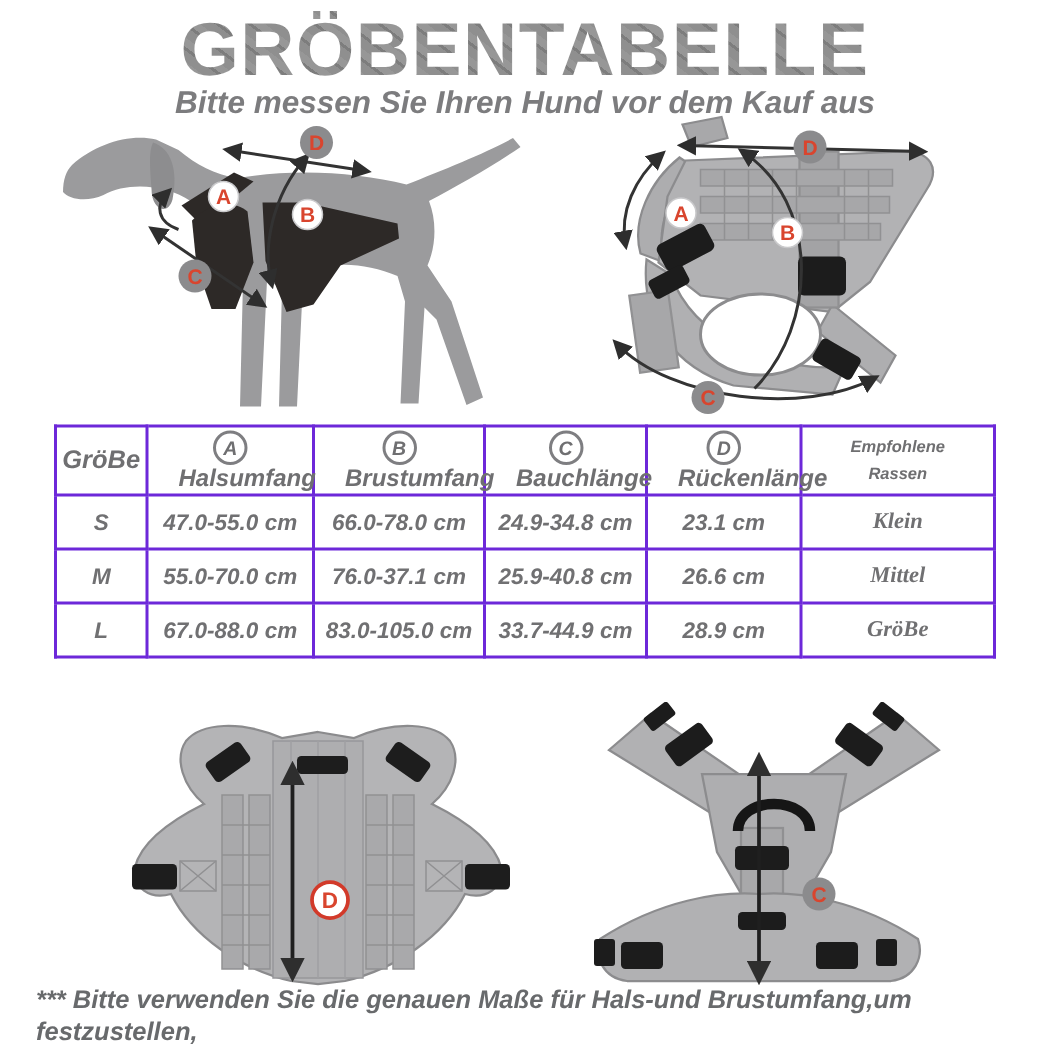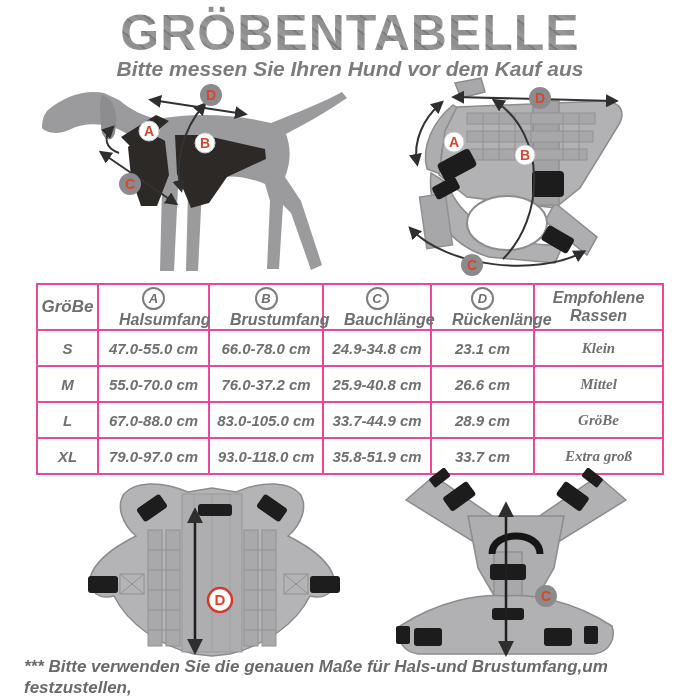--- a/index.html
+++ b/index.html
@@ -11,30 +11,30 @@
          -webkit-background-clip:text;background-clip:text;-webkit-text-fill-color:transparent;}
   .subtitle{position:absolute;top:57px;left:0;width:700px;text-align:center;
             font-size:21px;font-weight:bold;font-style:italic;color:#7c7c7e;}
   .diagram{position:absolute;}
   .dog-diagram{left:28px;top:84px;}
   .harness-side-diagram{left:405px;top:75px;}
   .harness-top-diagram{left:68px;top:478px;}
   .harness-bottom-diagram{left:392px;top:468px;}
   table.size-table{position:absolute;left:36px;top:283px;width:626px;border-collapse:collapse;
                    table-layout:fixed;}
-  table.size-table th,table.size-table td{border:2px solid #ec4899;text-align:center;
+  table.size-table th,table.size-table td{border:2px solid #6d28d9;text-align:center;
         vertical-align:middle;padding:0;background:#fff;}
   table.size-table th{height:44px;font-style:italic;color:#6f6f71;}
   table.size-table td{height:34px;font-style:italic;font-weight:bold;font-size:15px;color:#707072;}
   .size-head{font-size:17px;font-weight:bold;}
   .col-letter{display:inline-flex;width:19px;height:19px;border:2px solid #7e7e81;border-radius:50%;
               align-items:center;justify-content:center;font-size:13px;font-weight:bold;
               font-style:italic;color:#6f6f71;margin-bottom:1px;}
   .col-label{font-size:16px;font-weight:bold;line-height:17px;margin-left:20px;}
-  .breed-head{font-size:16px;font-weight:bold;line-height:18px;}
+  .breed-head{font-size:11px;font-weight:bold;line-height:18px;}
   td.size-cell{font-size:17px;}
   td.breed-cell{font-size:16px;font-family:Liberation Serif, serif;}
   .footer{position:absolute;left:24px;top:656px;width:664px;font-size:17px;font-weight:bold;
           font-style:italic;color:#686a6c;line-height:21px;}
   svg text.lbl{font-family:"Liberation Sans",sans-serif;font-weight:bold;}
 </style>
 </head>
 <body>
 
 <div class="frame">
@@ -174,40 +174,32 @@
         <td class="size-cell">S</td>
         <td>47.0-55.0 cm</td>
         <td>66.0-78.0 cm</td>
         <td>24.9-34.8 cm</td>
         <td>23.1 cm</td>
         <td class="breed-cell">Klein</td>
       </tr>
       <tr>
         <td class="size-cell">M</td>
         <td>55.0-70.0 cm</td>
-        <td>76.0-37.2 cm</td>
+        <td>76.0-37.1 cm</td>
         <td>25.9-40.8 cm</td>
         <td>26.6 cm</td>
         <td class="breed-cell">Mittel</td>
       </tr>
       <tr>
         <td class="size-cell">L</td>
         <td>67.0-88.0 cm</td>
         <td>83.0-105.0 cm</td>
         <td>33.7-44.9 cm</td>
         <td>28.9 cm</td>
         <td class="breed-cell">GröBe</td>
-      </tr>
-      <tr>
-        <td class="size-cell">XL</td>
-        <td>79.0-97.0 cm</td>
-        <td>93.0-118.0 cm</td>
-        <td>35.8-51.9 cm</td>
-        <td>33.7 cm</td>
-        <td class="breed-cell">Extra groß</td>
       </tr>
     </tbody>
   </table>
 
   <svg class="diagram harness-top-diagram" width="292" height="190" viewBox="0 0 292 190">
     <path fill="#b4b4b6" stroke="#8b8b8d" stroke-width="1.5" d="M144,10 L168,14 C196,2 222,4 232,16 C240,28 234,46 220,58 C244,70 262,84 266,100
          C268,114 256,122 242,118 C228,146 196,168 162,176 L144,178 L126,176
          C92,168 60,146 46,118 C32,122 20,114 22,100 C26,84 44,70 68,58
          C54,46 48,28 56,16 C66,4 92,2 120,14 Z"></path>
     <rect x="114" y="16" width="60" height="158" fill="#aeaeb0" stroke="#97979a"></rect>

